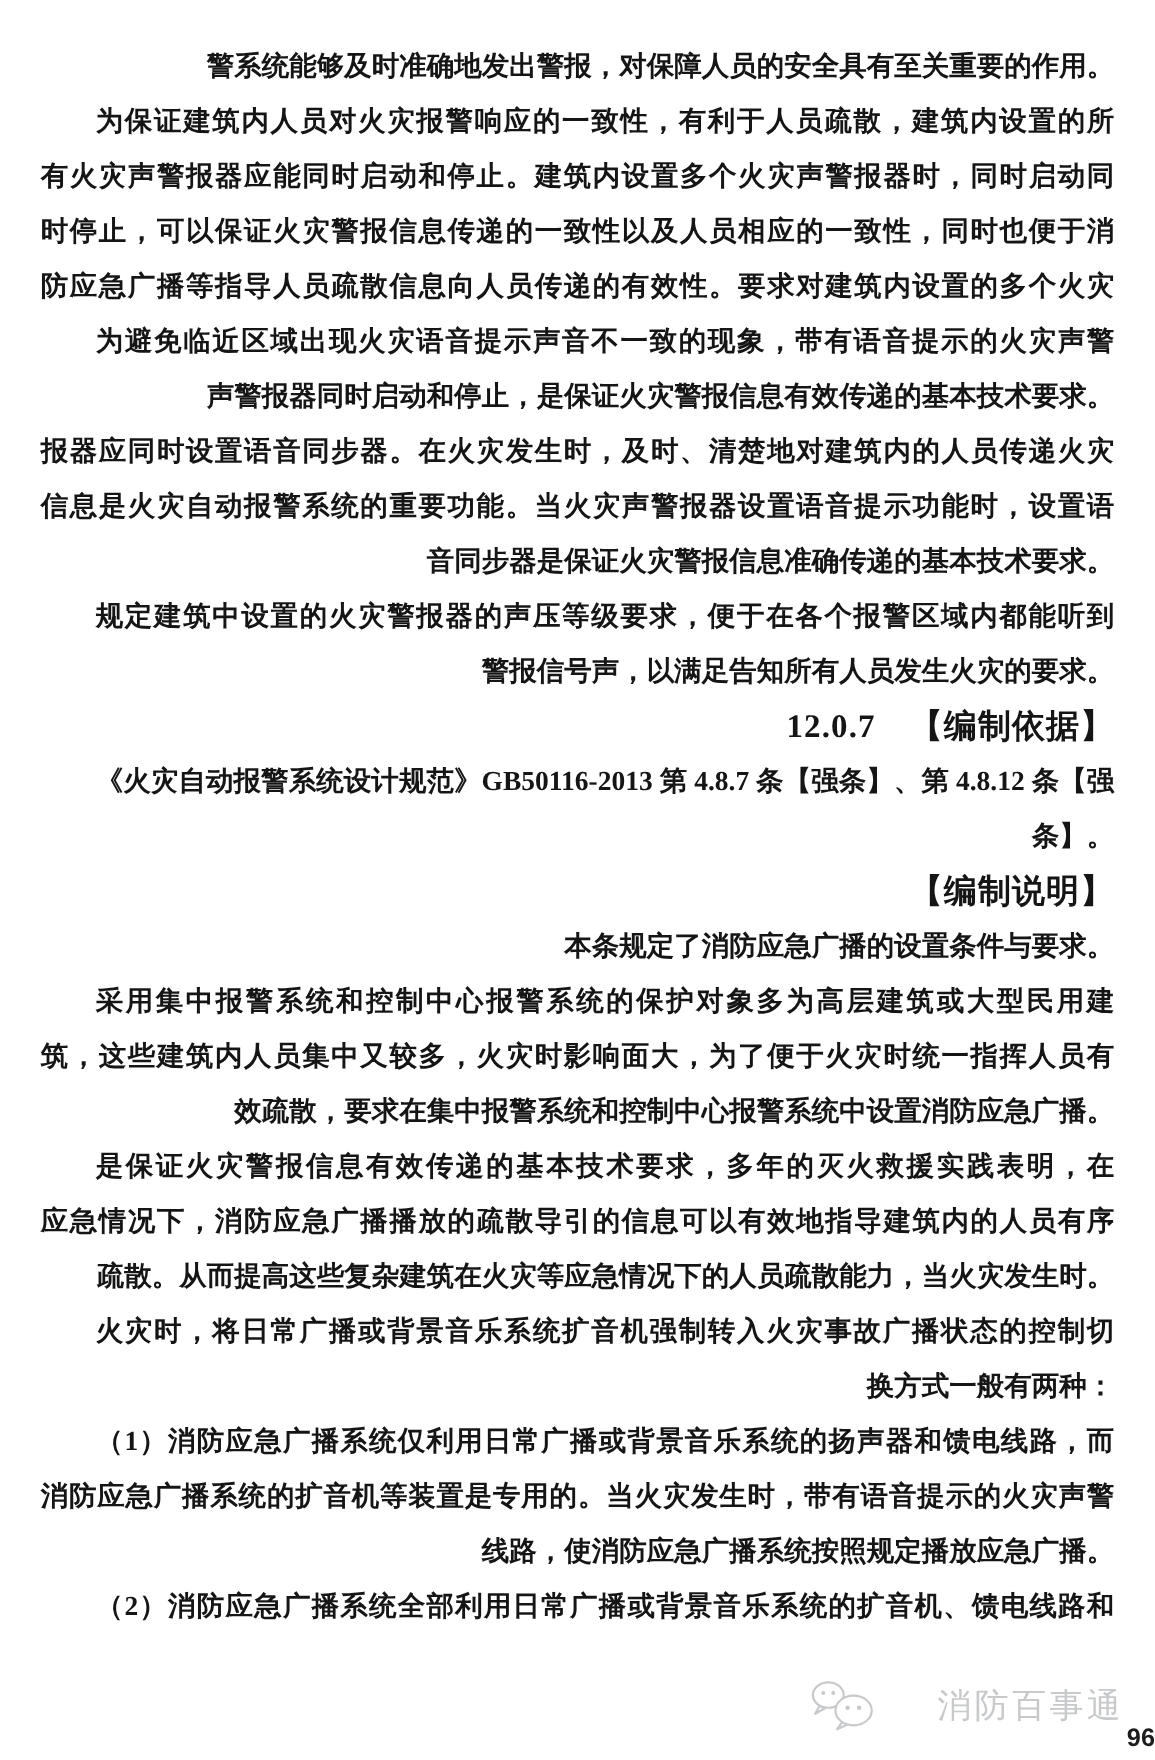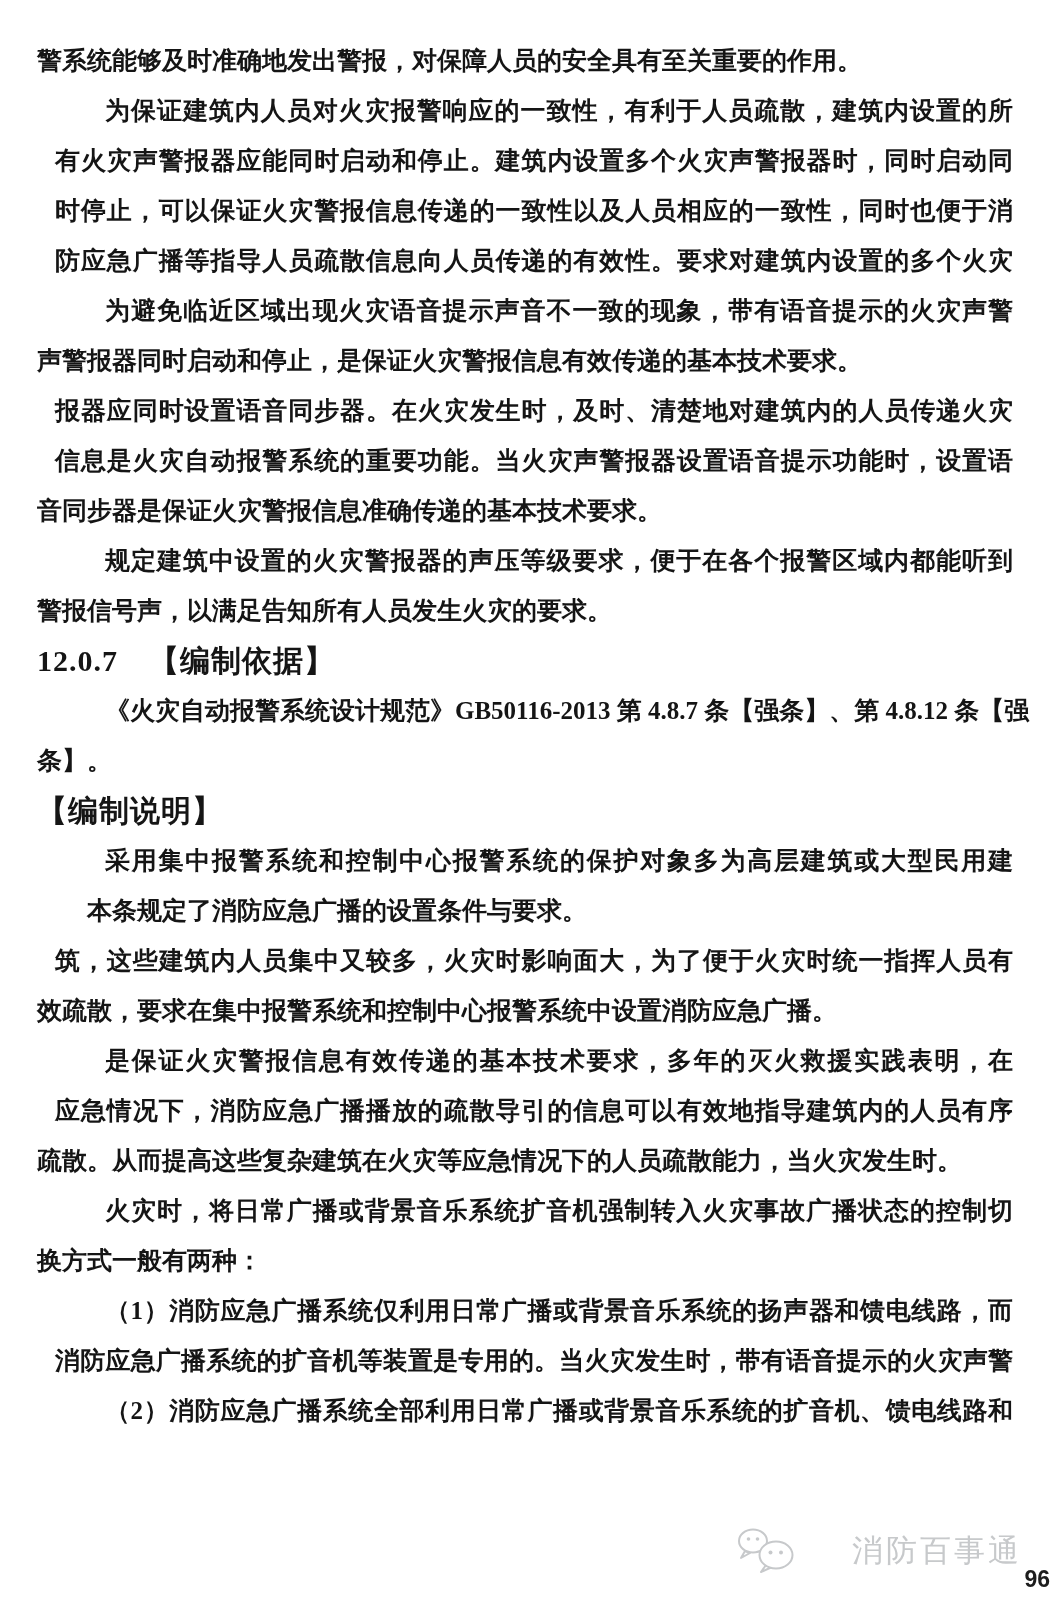--- a/index.html
+++ b/index.html
@@ -21,30 +21,29 @@
     top: 36px;
     width: 976px;
     color: #151515;
     font-weight: 700;
   }
   .line {
     height: 50px;
     line-height: 50px;
     font-size: 25px;
     white-space: nowrap;
-    text-align: left;
+    text-align: right;
   }
   .line.indent {
     padding-left: 50px;
   }
   .line.fill {
     text-align: justify;
     text-align-last: justify;
     text-justify: inter-character;
-    margin-left: 18px;
   }
   .line.heading {
     font-size: 30px;
     letter-spacing: 1px;
   }
   .watermark {
     position: absolute;
     top: 1527px;
     right: 28px;
     display: flex;
@@ -92,31 +91,32 @@
       <div class="line">声警报器同时启动和停止，是保证火灾警报信息有效传递的基本技术要求。</div>
       <div class="line fill">报器应同时设置语音同步器。在火灾发生时，及时、清楚地对建筑内的人员传递火灾</div>
       <div class="line fill">信息是火灾自动报警系统的重要功能。当火灾声警报器设置语音提示功能时，设置语</div>
       <div class="line">音同步器是保证火灾警报信息准确传递的基本技术要求。</div>
       <div class="line fill indent">规定建筑中设置的火灾警报器的声压等级要求，便于在各个报警区域内都能听到</div>
       <div class="line">警报信号声，以满足告知所有人员发生火灾的要求。</div>
       <div class="line heading">12.0.7　【编制依据】</div>
       <div class="line fill indent">《火灾自动报警系统设计规范》GB50116-2013 第 4.8.7 条【强条】、第 4.8.12 条【强</div>
       <div class="line">条】。</div>
       <div class="line heading">【编制说明】</div>
+      <div class="line indent">本条规定了消防应急广播的设置条件与要求。</div>
       <div class="line fill indent">采用集中报警系统和控制中心报警系统的保护对象多为高层建筑或大型民用建</div>
-      <div class="line indent">本条规定了消防应急广播的设置条件与要求。</div>
       <div class="line fill">筑，这些建筑内人员集中又较多，火灾时影响面大，为了便于火灾时统一指挥人员有</div>
       <div class="line">效疏散，要求在集中报警系统和控制中心报警系统中设置消防应急广播。</div>
       <div class="line fill indent">是保证火灾警报信息有效传递的基本技术要求，多年的灭火救援实践表明，在</div>
       <div class="line fill">应急情况下，消防应急广播播放的疏散导引的信息可以有效地指导建筑内的人员有序</div>
       <div class="line">疏散。从而提高这些复杂建筑在火灾等应急情况下的人员疏散能力，当火灾发生时。</div>
       <div class="line fill indent">火灾时，将日常广播或背景音乐系统扩音机强制转入火灾事故广播状态的控制切</div>
       <div class="line">换方式一般有两种：</div>
       <div class="line fill indent">（1）消防应急广播系统仅利用日常广播或背景音乐系统的扬声器和馈电线路，而</div>
       <div class="line fill">消防应急广播系统的扩音机等装置是专用的。当火灾发生时，带有语音提示的火灾声警</div>
+      <div class="line">线路，使消防应急广播系统按照规定播放应急广播。</div>
       <div class="line fill indent">（2）消防应急广播系统全部利用日常广播或背景音乐系统的扩音机、馈电线路和</div>
     </div>
 
   <div class="watermark">
     <svg class="wm-icon" width="62" height="48" viewBox="0 0 62 48" aria-hidden="true">
       <g fill="#ffffff" stroke="#c7c9cb" stroke-width="2">
         <path d="M 9 24 L 5 31 L 14 26 Z" stroke-linejoin="round"></path>
         <ellipse cx="17" cy="14" rx="14" ry="11.5"></ellipse>
         <path d="M 30 38 L 25 45 L 36 40 Z" stroke-linejoin="round"></path>
         <ellipse cx="40" cy="28" rx="16.5" ry="13.5"></ellipse>

